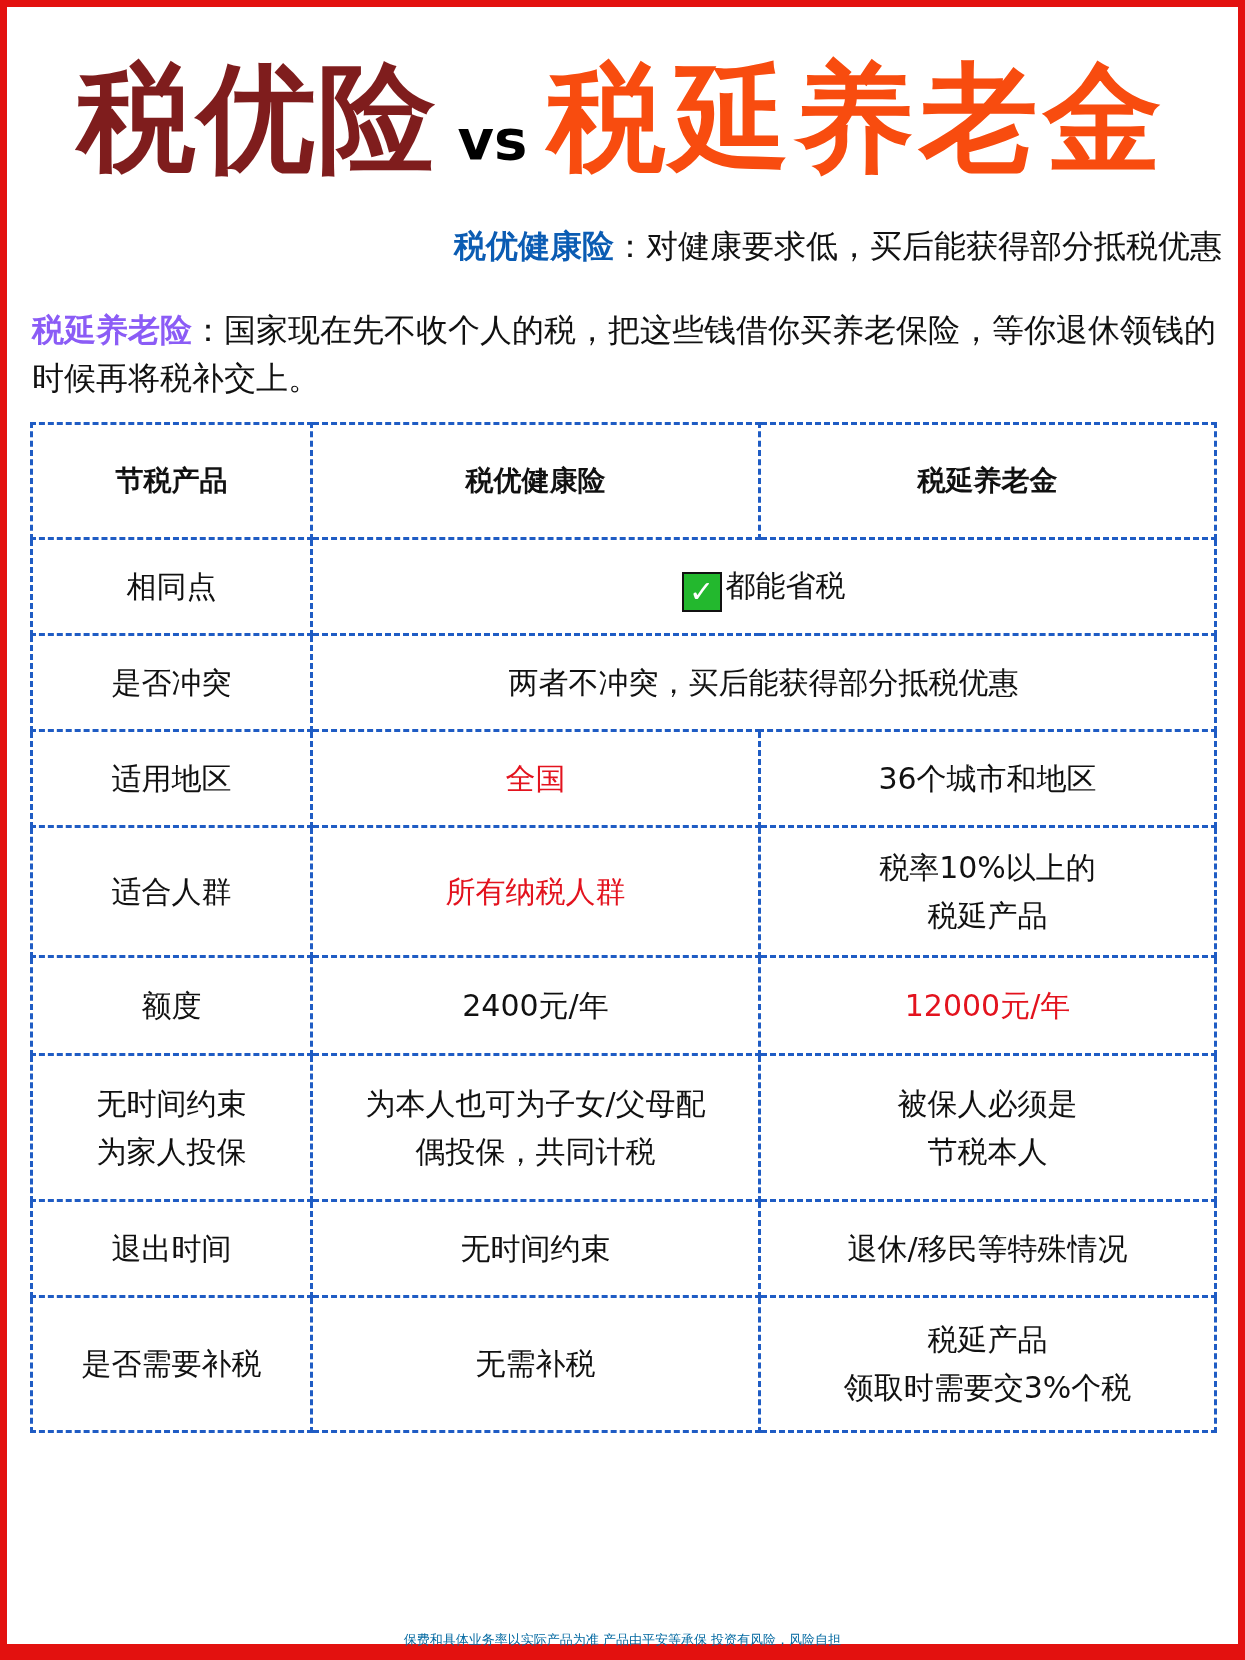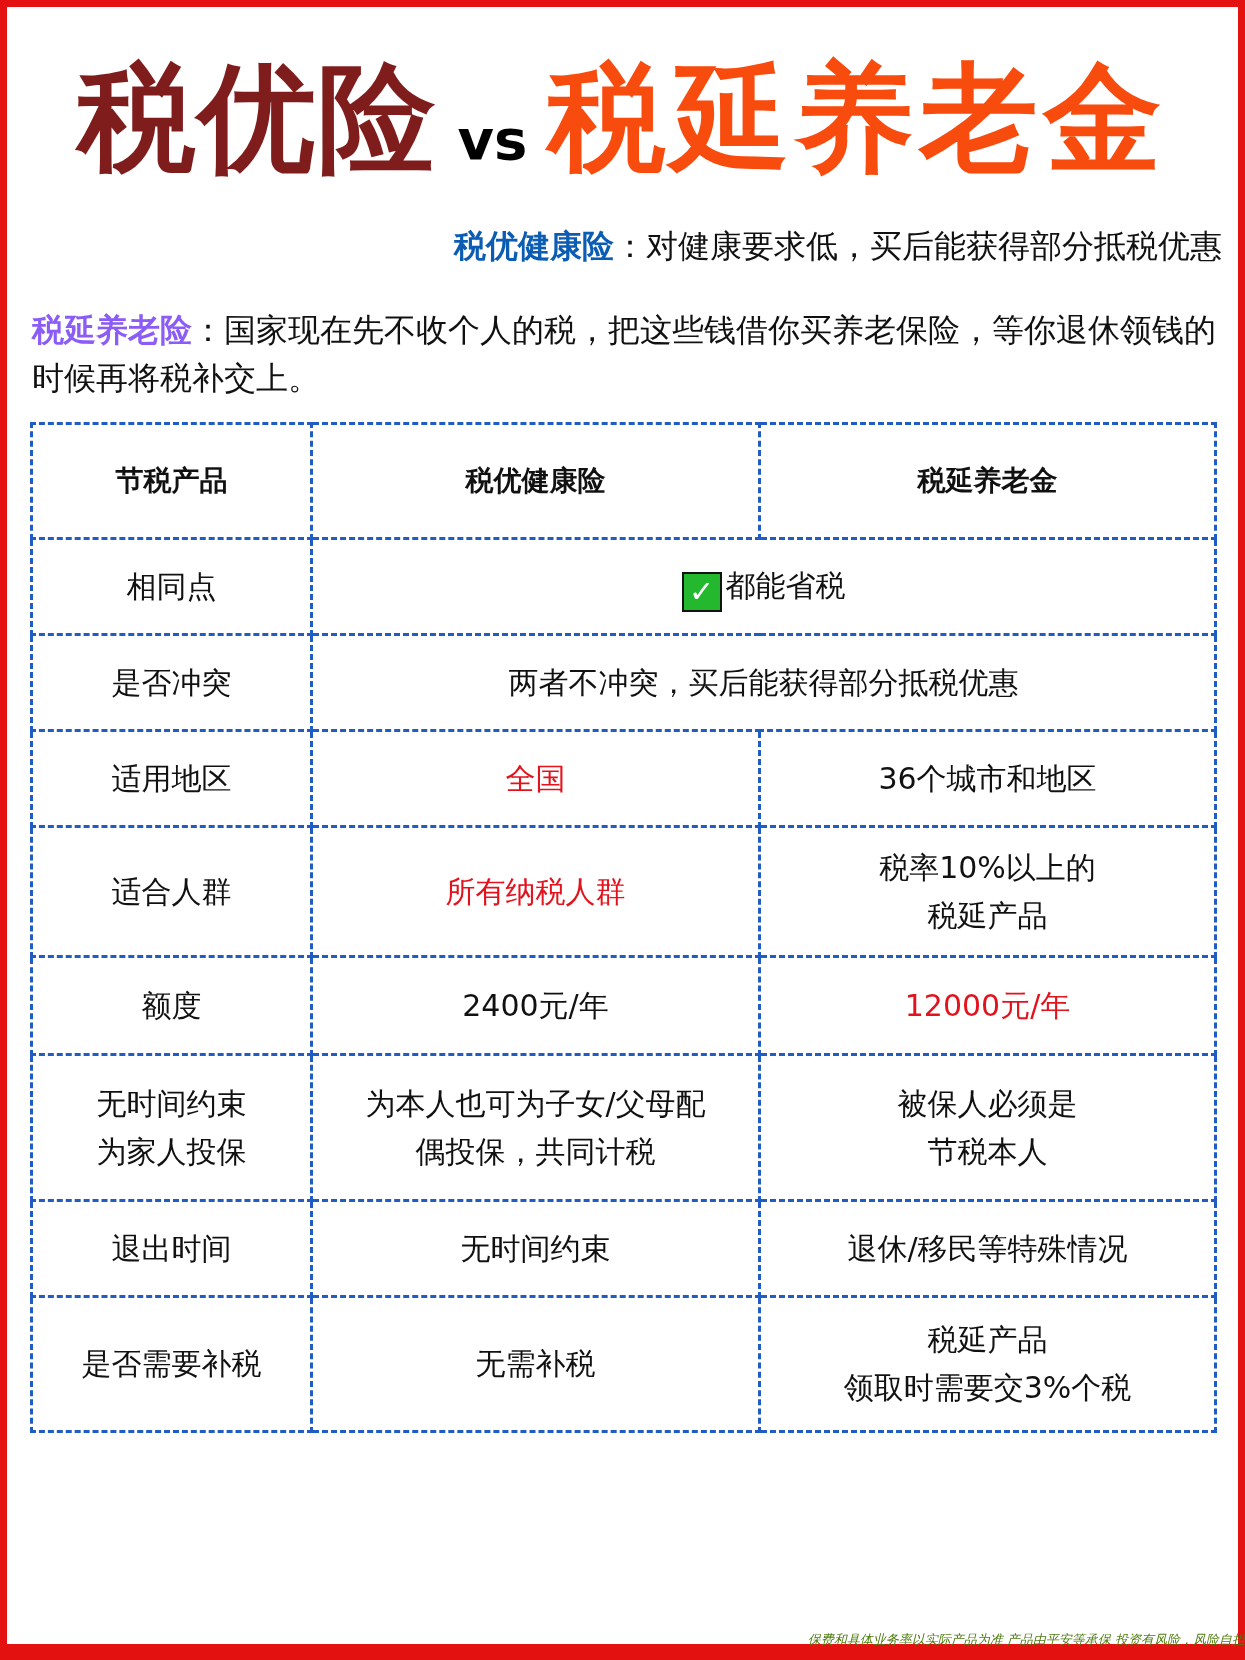--- a/index.html
+++ b/index.html
@@ -13,21 +13,21 @@
   .intro { position: absolute; left: 32px; width: 1190px; font-size: 32px; line-height: 48px; color: #111; }
   .intro .k1 { color: #0b5cb3; font-weight: bold; }
   .intro .k2 { color: #8b5cf6; font-weight: bold; }
   .intro1 { top: 222px; text-align: right; }
   .intro2 { top: 306px; }
   table.cmp { position: absolute; left: 30px; top: 422px; width: 1184px; border-collapse: collapse; table-layout: fixed; }
   table.cmp td { border: 3px dashed #1f5cc4; text-align: center; vertical-align: middle; font-size: 30px; line-height: 48px; color: #111; }
   table.cmp td.h { font-weight: bold; font-size: 28px; }
   td .red { color: #e3131e; font-weight: normal; }
   .check { display: inline-block; width: 40px; height: 40px; background: #23b82e; border: 2px solid #111; color: #fff; font-size: 30px; line-height: 36px; text-align: center; vertical-align: -6px; margin-right: 4px; font-weight: bold; }
-  .footer { position: absolute; left: 0; top: 1631px; width: 1245px; text-align: right; font-size: 13px; color: #4d7c0f; font-style: italic; }
+  .footer { position: absolute; left: 0; top: 1631px; width: 1245px; text-align: center; font-size: 13px; color: #0369a1; }
 </style>
 </head>
 <body>
 
 <div class="frame"></div>
 
 <div class="title">
   <span class="t1">税优险</span><span class="vs">vs</span><span class="t2">税延养老金</span>
 </div>
 

